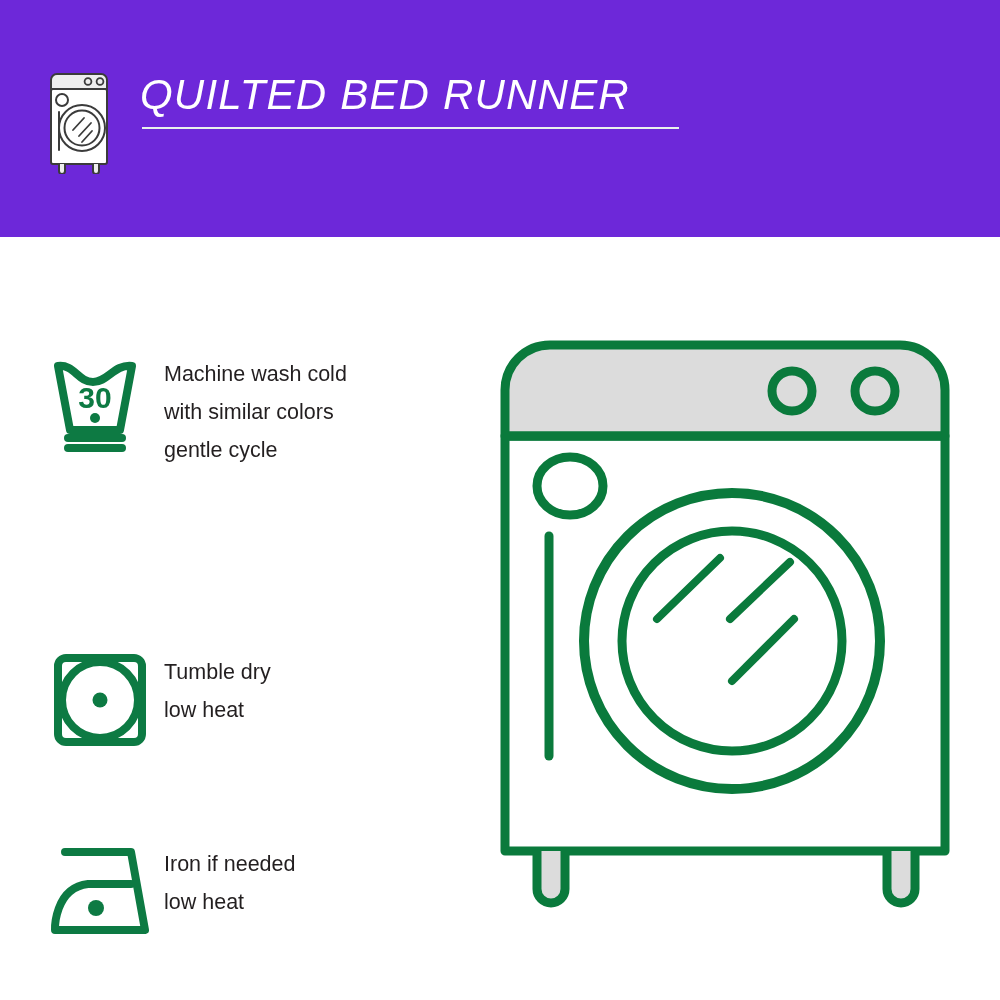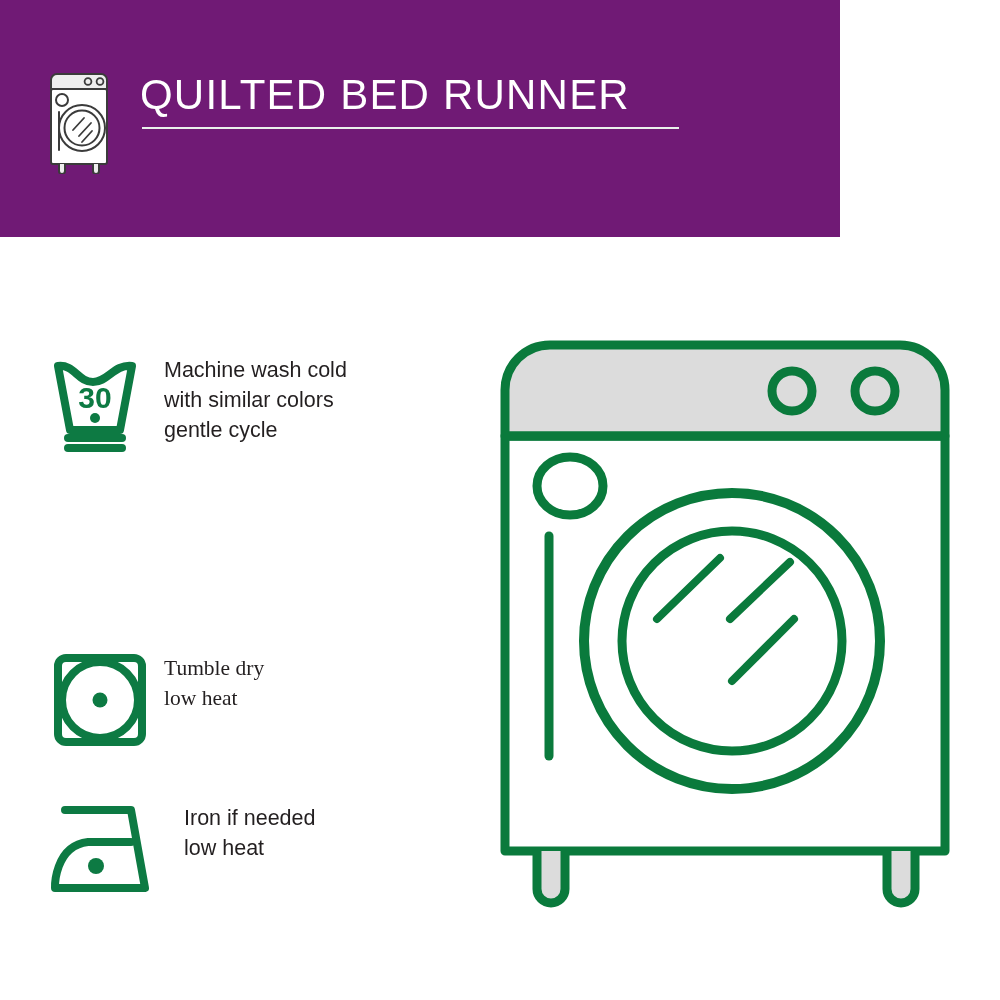--- a/index.html
+++ b/index.html
@@ -17,23 +17,24 @@
     height: 1000px;
     background: #ffffff;
     overflow: hidden;
   }
 
   
   #header-band {
     position: absolute;
     left: 0;
     top: 0;
-    width: 840px;
+    width: 1000px;
     height: 237px;
-    background: #701a75;
+    background: #6d28d9;
+    font-style: italic;
   }
   #header-logo-icon {
     position: absolute;
     left: 46px;
     top: 70px;
     width: 66px;
     height: 104px;
   }
   #header-text-block {
     position: absolute;
@@ -74,29 +75,29 @@
   .care-symbol {
     width: 116px;
     flex: 0 0 116px;
     display: flex;
     align-items: center;
     justify-content: flex-start;
   }
   .care-label {
     color: #231f20;
     font-size: 21.5px;
-    line-height: 30px;
+    line-height: 38px;
     font-weight: 400;
     padding-top: 3px;
     white-space: pre-line;
   }
   #care-row-0 { top: 352px; }
   #care-row-1 { top: 492px; }
-  #care-row-2 { top: 650px; font-family: Liberation Serif, serif; }
-  #care-row-3 { top: 800px; gap: 20px; }
+  #care-row-2 { top: 650px; }
+  #care-row-3 { top: 842px; }
 
   
   #machine-illustration {
     position: absolute;
     left: 492px;
     top: 336px;
     width: 480px;
     height: 580px;
   }
 </style>

